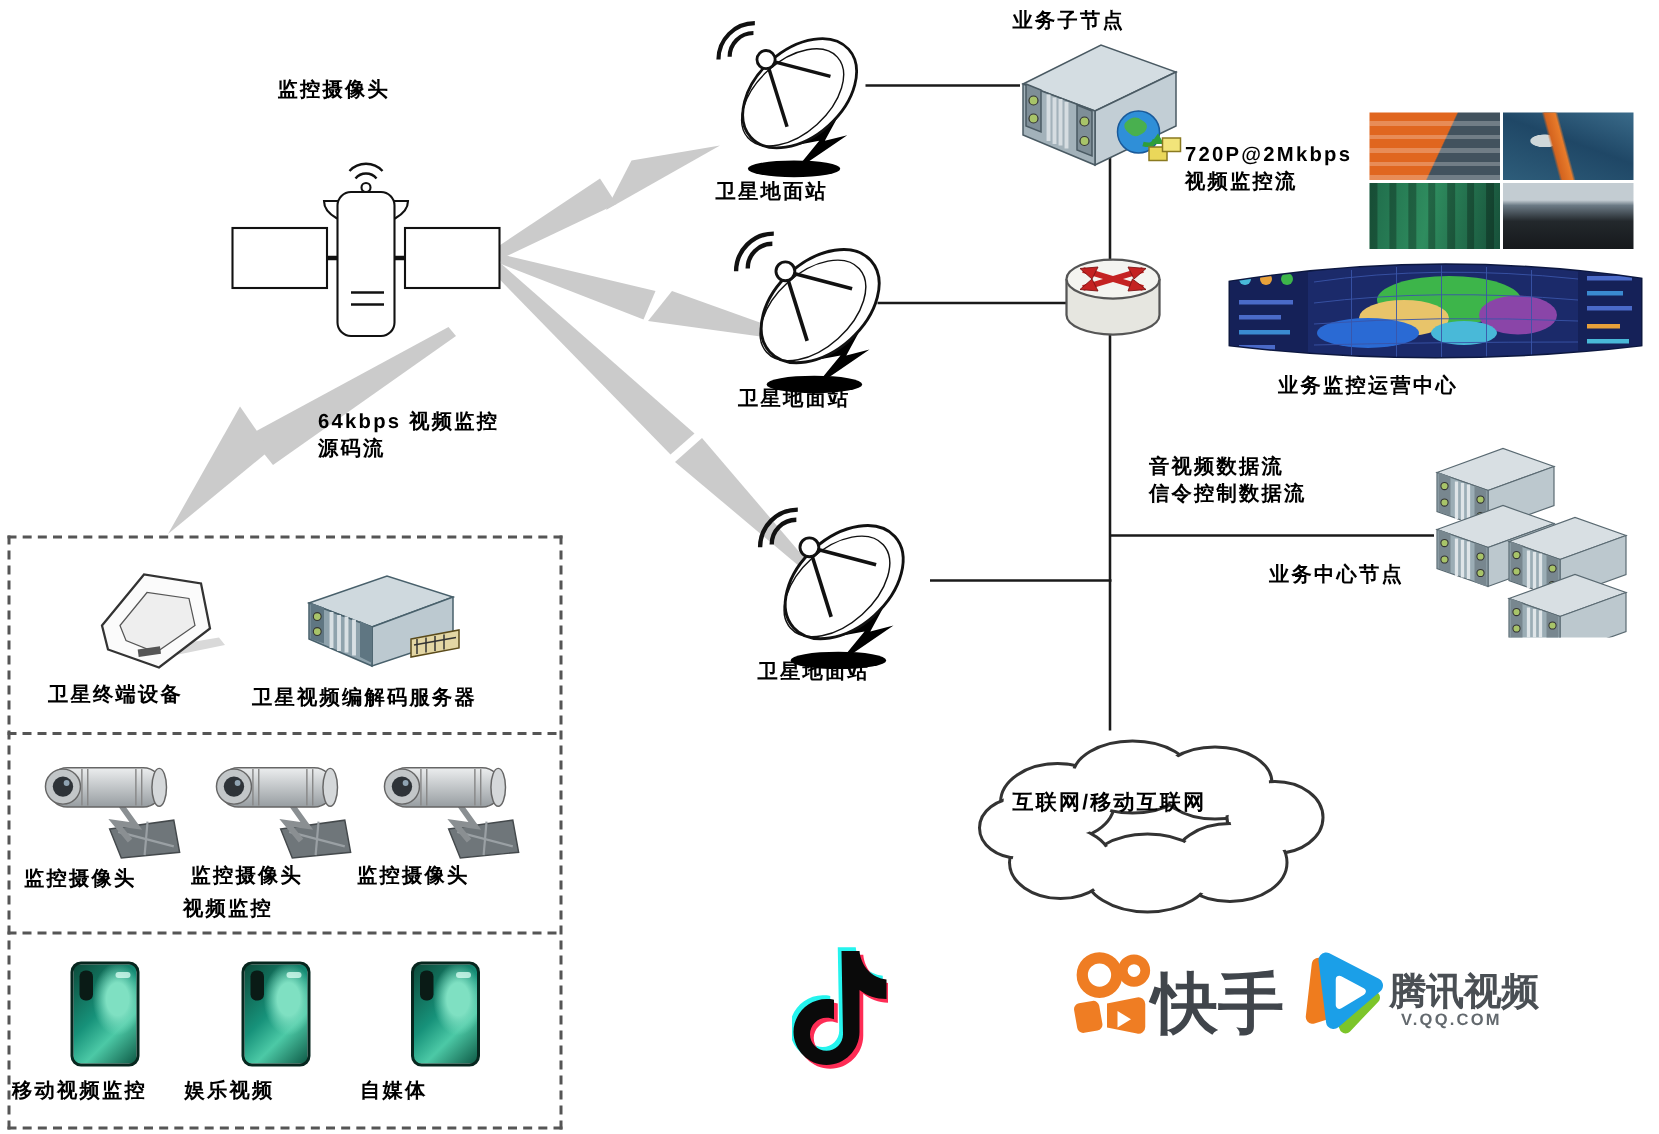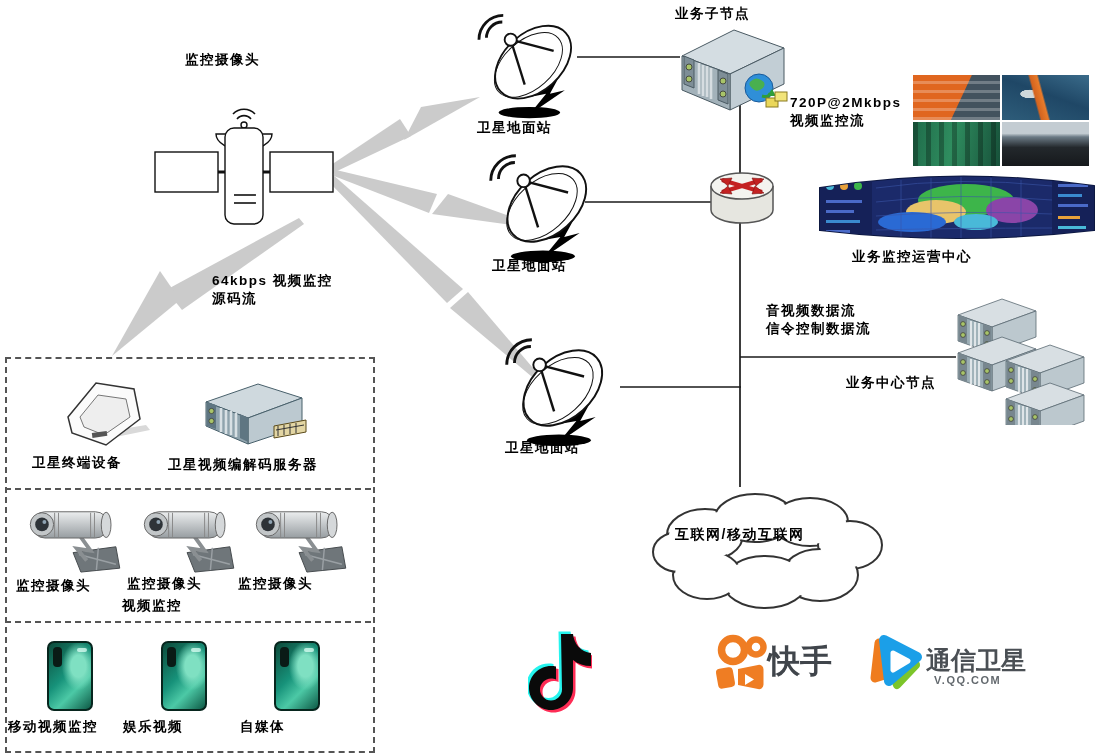--- a/index.html
+++ b/index.html
@@ -335,24 +335,24 @@
     <path d="M33,4 h12 c1,10 8,18 18,19 v13 c-7,0 -13,-2 -18,-6 v28 c0,12 -10,22 -22,22 c-12,0 -22,-10 -22,-22 c0,-12 10,-22 22,-22 c2,0 3,0 5,0.5 v13 c-1.5,-0.6 -3,-1 -5,-1 c-6,0 -11,5 -11,11 c0,6 5,11 11,11 c6,0 11,-5 11,-11 Z" fill="#0a0a0a"></path>
   </svg>
 
   <svg class="icon" style="left:714px;top:634px;" width="56" height="62" viewBox="0 0 56 62">
     <circle cx="19" cy="16" r="11.5" fill="none" stroke="#ef7d23" stroke-width="7.5"></circle>
     <circle cx="42" cy="13" r="7.5" fill="none" stroke="#ef7d23" stroke-width="6.5"></circle>
     <rect x="3" y="34" width="17" height="20" rx="4" fill="#ef7d23" transform="rotate(-10 11 44)"></rect>
     <path d="M24,35 l20,-4 a4.5,4.5 0 0 1 5.5,4.4 v15.2 a4.5,4.5 0 0 1 -5.5,4.4 l-20,-4 Z" fill="#ef7d23"></path>
     <polygon points="31,40 31,51 40,45.5" fill="#fff"></polygon>
   </svg>
-  <div class="brand-text" style="left:768px;top:640px;font-size:32px;color:#40454b;">快手</div>
+  <div class="brand-text" style="left:768px;top:640px;font-size:44px;color:#40454b;">快手</div>
 
   <svg class="icon" style="left:866px;top:630px;" width="60" height="64" viewBox="0 0 60 64">
     <polygon points="13,13 9,48 25,43" fill="#ef7c1e" stroke="#ef7c1e" stroke-width="9" stroke-linejoin="round"></polygon>
     <polygon points="22,32 50,35 31,55" fill="#7cc52a" stroke="#7cc52a" stroke-width="8" stroke-linejoin="round"></polygon>
     <polygon points="18,10 51,27 23,51" fill="#1b9fe8" stroke="#1b9fe8" stroke-width="10" stroke-linejoin="round"></polygon>
     <polygon points="27,23 42,31 27,40" fill="#ffffff" stroke="#ffffff" stroke-width="5" stroke-linejoin="round"></polygon>
   </svg>
-  <div class="brand-text" style="left:926px;top:644px;font-size:25px;color:#4a4f54;">通信卫星</div>
+  <div class="brand-text" style="left:926px;top:644px;font-size:25px;color:#4a4f54;">腾讯视频</div>
   <div class="brand-text" style="left:934px;top:674px;font-size:11px;letter-spacing:1.5px;color:#63696e;">V.QQ.COM</div>
 
 </div>
 
 </body></html>

